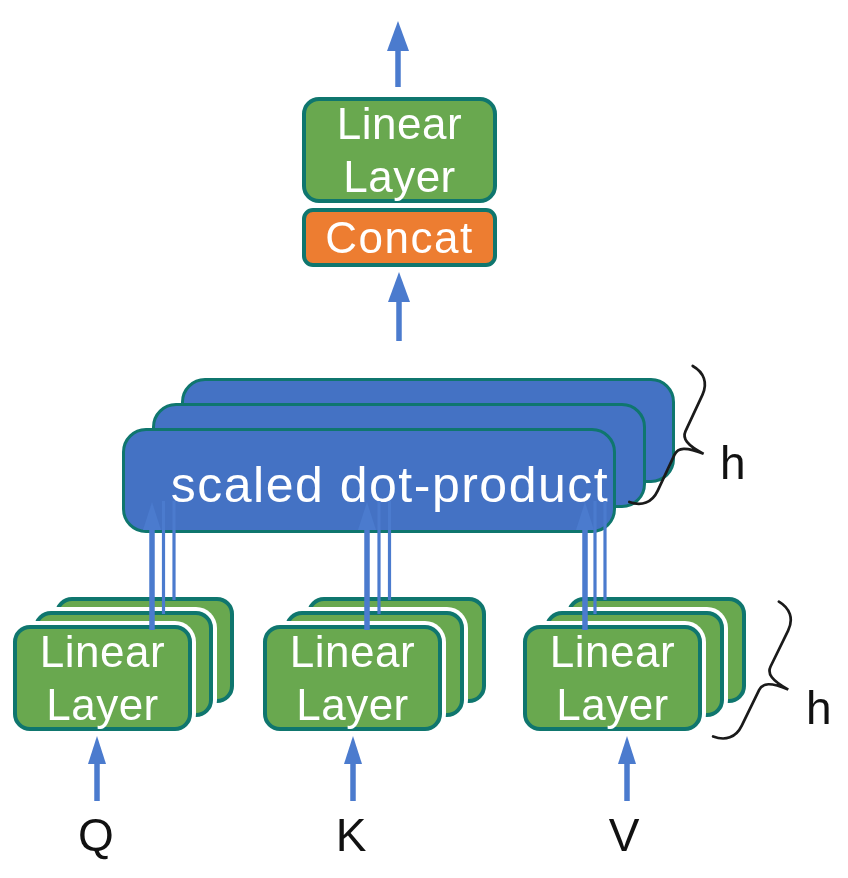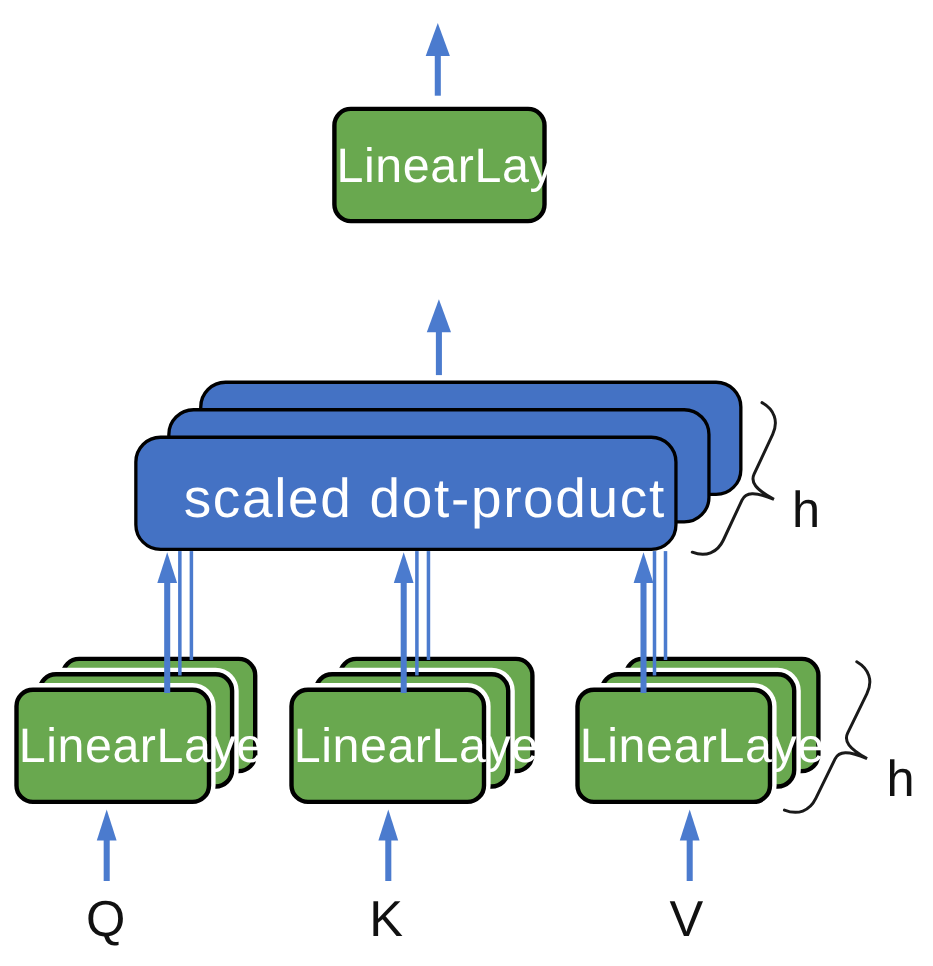--- a/index.html
+++ b/index.html
@@ -2,26 +2,26 @@
 <html><head>
 <meta charset="utf-8">
 <style>
   html,body { margin:0; padding:0; background:#ffffff; }
   .canvas {
     position:relative; width:848px; height:878px; background:#ffffff;
     font-family:"Liberation Sans", sans-serif; overflow:hidden;
   }
   .box {
     position:absolute; box-sizing:border-box;
-    border:4px solid #000000; color:#ffffff;
-    display:flex; flex-direction:row; align-items:center; justify-content:flex-start;
+    border:4px solid #0f766e; color:#ffffff;
+    display:flex; flex-direction:column; align-items:center; justify-content:center;
     text-align:center;
   }
   .green  { background:#69A84F; border-radius:17px; }
-  .blue   { background:#4472C4; border-radius:24px; border-width:3px; }
+  .blue   { background:#4472C4; border-radius:24px; border-width:3px;margin-top:32px; }
   .orange { background:#ED7D31; border-radius:11px; }
   .halo   { box-shadow:0 0 0 4px #ffffff; }
 
   .green-text { font-size:44px; line-height:53px; letter-spacing:0.5px; }
   .concat-text { font-size:44px; letter-spacing:1.5px; }
   .attn-text { font-size:50px; line-height:50px; letter-spacing:1.5px; padding-top:8px; }
 
   
   .blue-back  { left:181px; top:346px; width:494px; height:105px; }
   .blue-mid   { left:152px; top:371px; width:494px; height:105px; }
@@ -67,20 +67,23 @@
 
   <div class="box blue blue-back"></div>
   <div class="box blue blue-mid"></div>
   <div class="box blue blue-front attn-text">
     <span>scaled dot-product</span>
   </div>
 
   <div class="box green out-linear green-text">
     <span>Linear</span>
     <span>Layer</span>
+  </div>
+  <div class="box orange concat-box concat-text">
+    <span>Concat</span>
   </div>
 
   <div class="box green g-back q-back"></div>
   <div class="box green halo g-mid q-mid"></div>
   <div class="box green halo g-front q-front green-text">
     <span>Linear</span>
     <span>Layer</span>
   </div>
 
   <div class="box green g-back k-back"></div>

